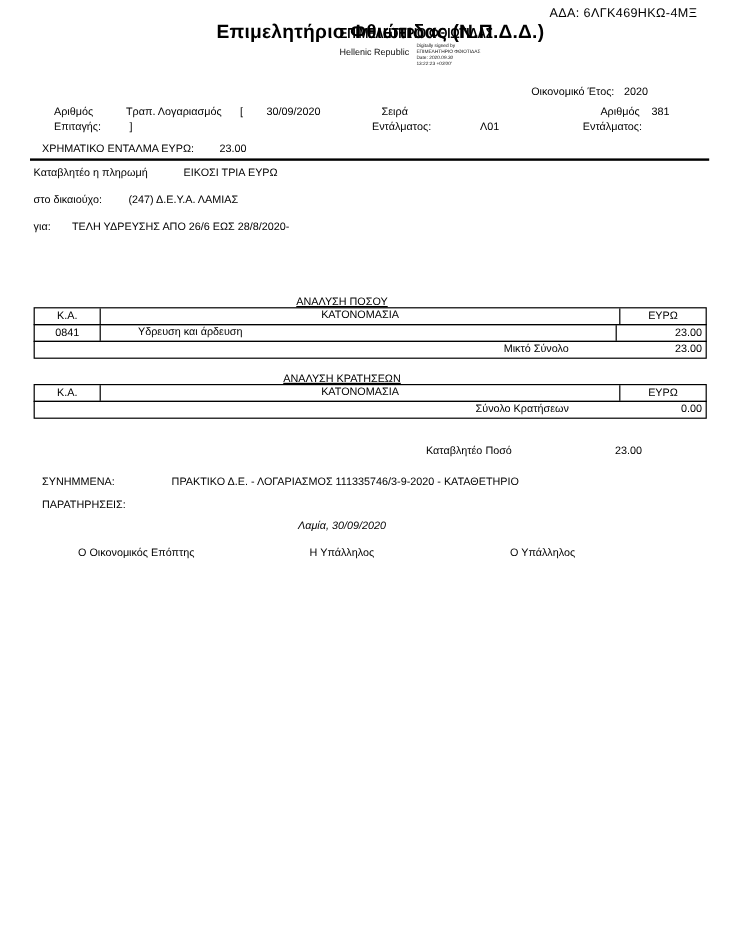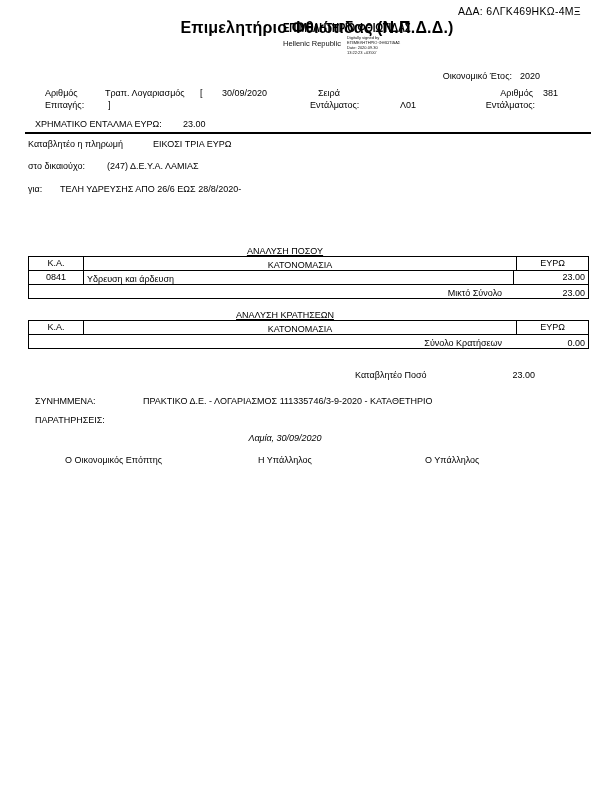--- a/index.html
+++ b/index.html
@@ -25,21 +25,21 @@
   .stamp-details{top:35px;left:347px;font-size:4px;line-height:5px;color:#111;width:80px;white-space:normal;}
   .stamp-details div{white-space:nowrap;overflow:hidden;}
 
   .fiscal{top:71px;left:0;width:540px;text-align:right;}
   .fiscal .val{padding-left:8px;}
 
   .hr-thick{top:132px;left:25px;width:566px;height:2px;background:#000;}
 
   .tbl-title{left:0;width:570px;text-align:center;}
   .tbl{position:absolute;left:28px;width:561px;}
-  .tr{display:flex;border:1px solid #000;margin-top:-1px;align-items:flex-end;height:13px;}
+  .tr{display:flex;border:1px solid #000;margin-top:-1px;align-items:flex-start;height:13px;gap:28px;}
   .tr:first-child{margin-top:0;}
   .td-ka{width:54px;text-align:center;border-right:1px solid #000;align-self:stretch;line-height:13px;}
   .td-name{flex:1;padding-left:3px;}
   .td-name.center{padding-left:0;}
   .td-eur{width:71px;text-align:right;padding-right:3px;border-left:1px solid #000;align-self:stretch;line-height:13px;}
   .td-eur.hdr{text-align:center;padding-right:0;}
   .f-label{flex:1;text-align:right;padding-right:12px;}
   .f-val{width:71px;text-align:right;padding-right:3px;}
 
   .sig{top:455px;}

